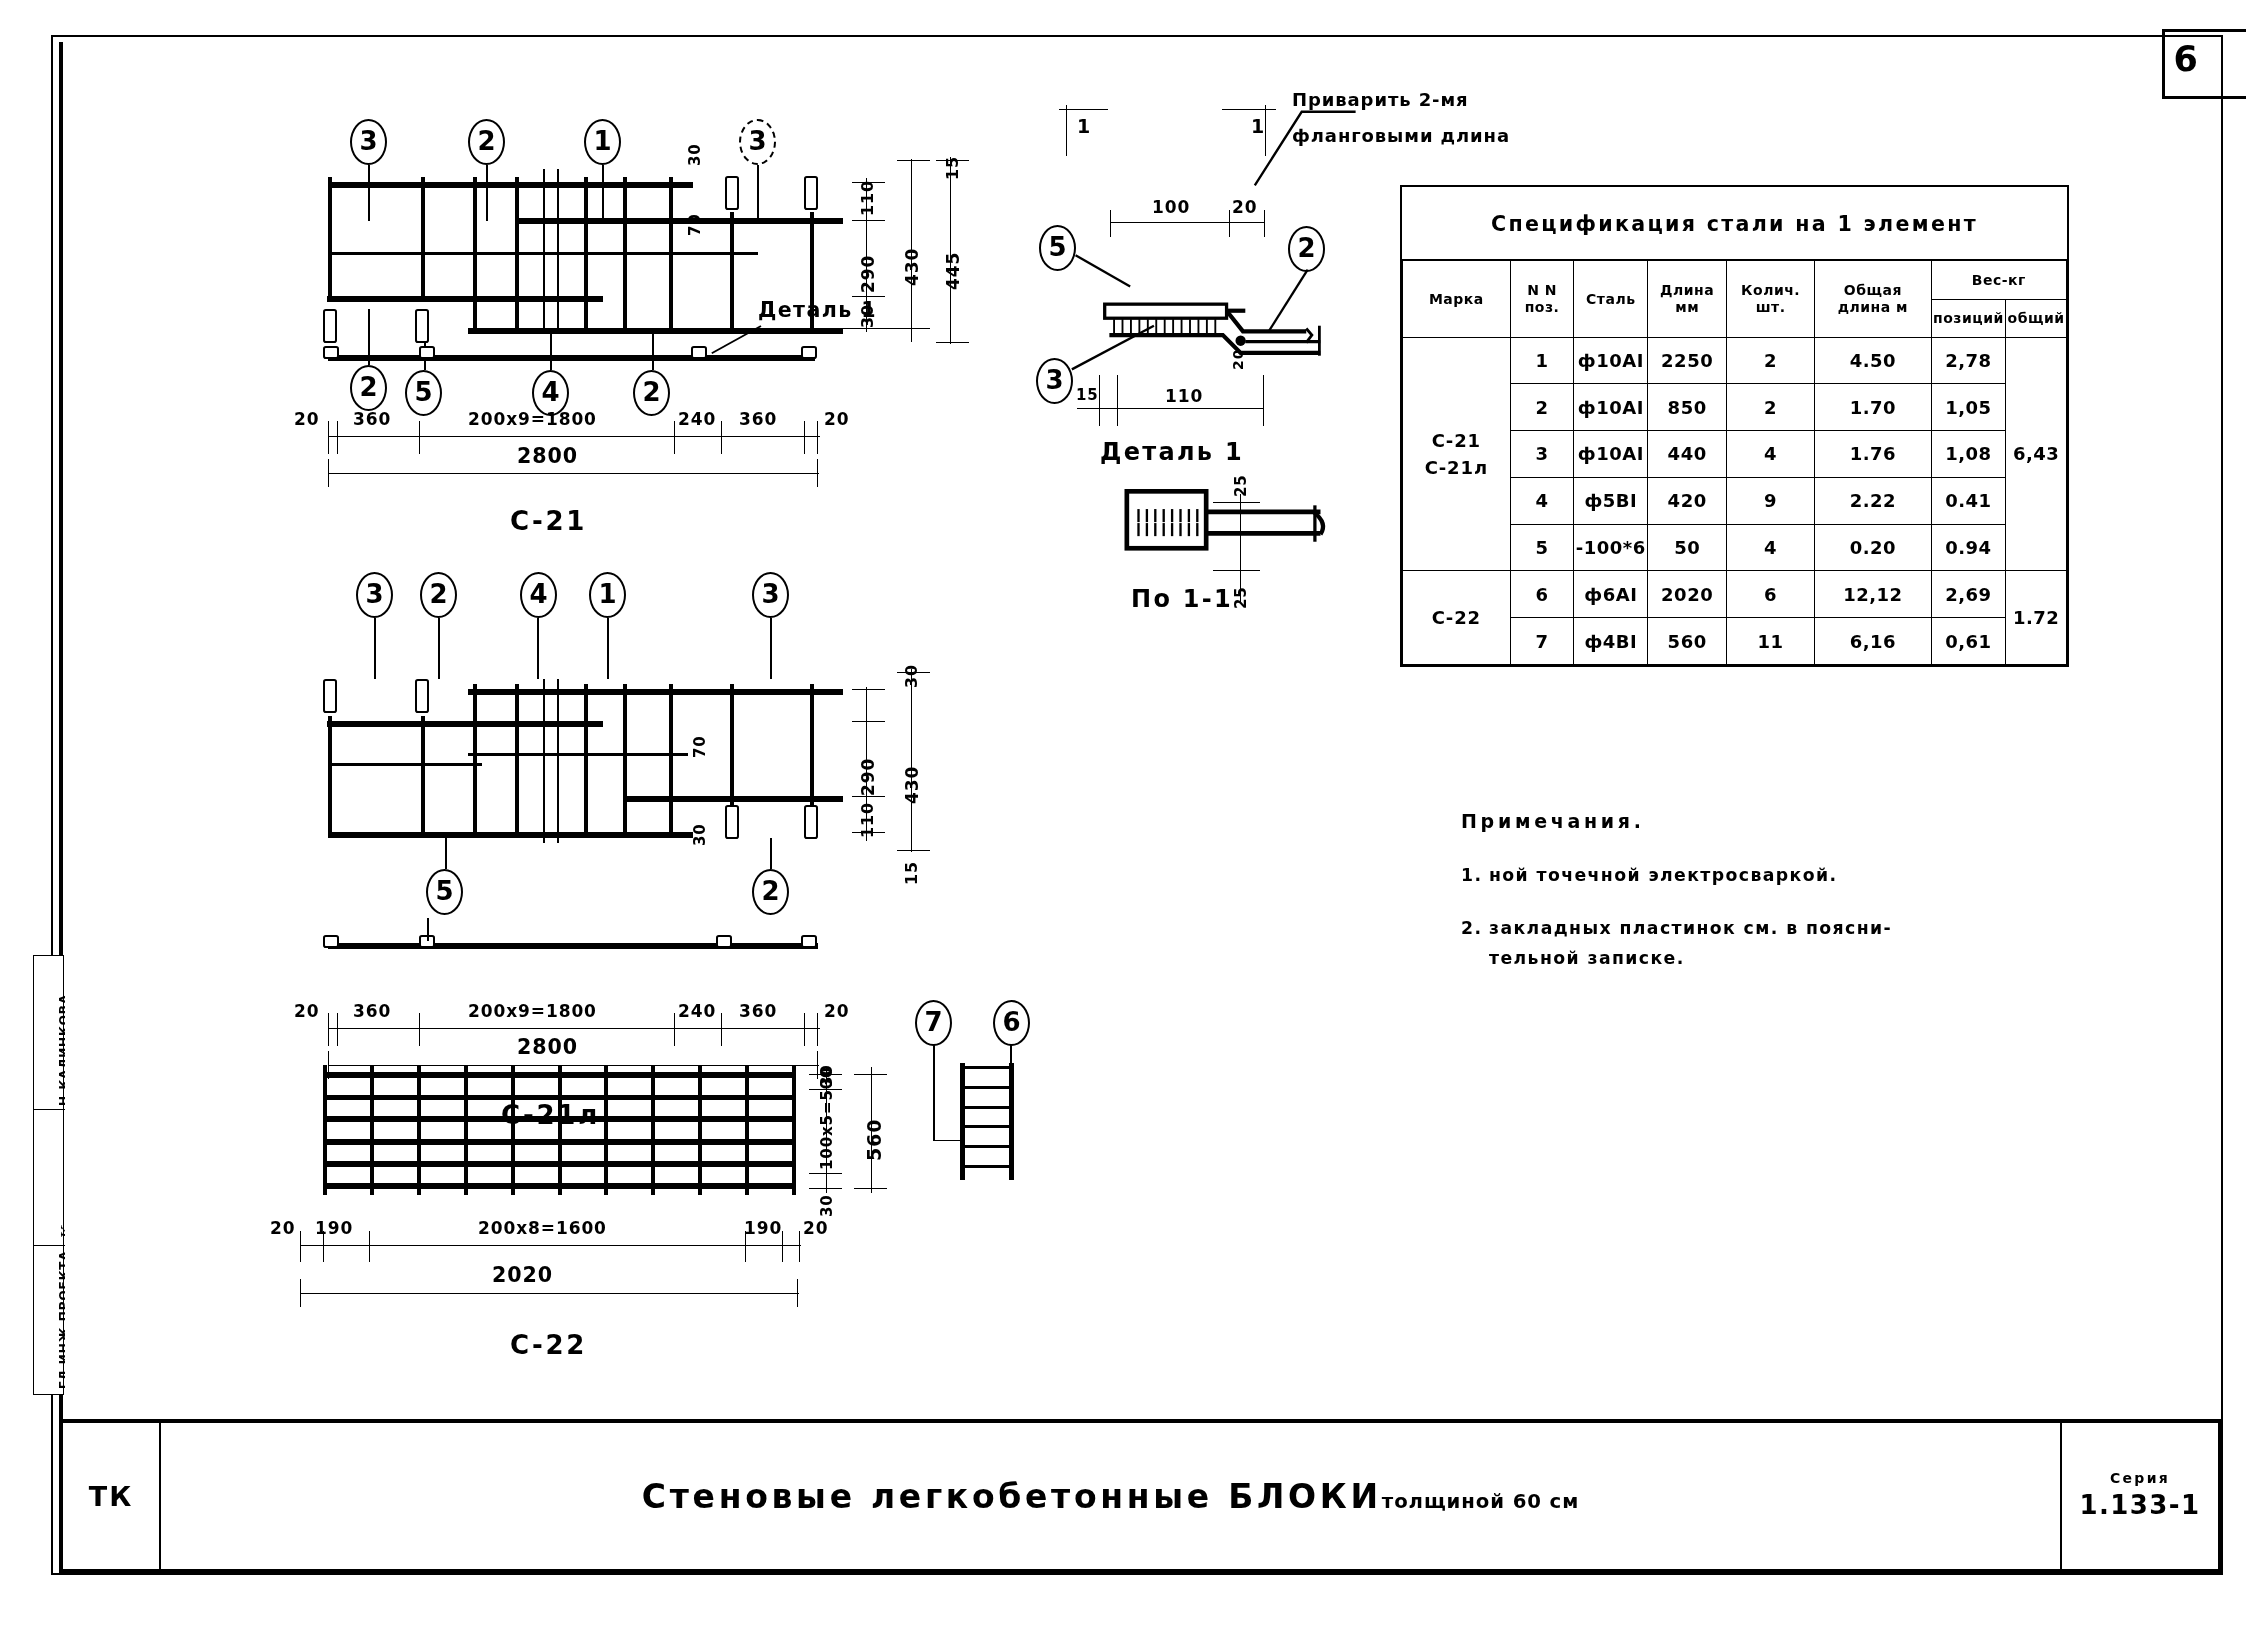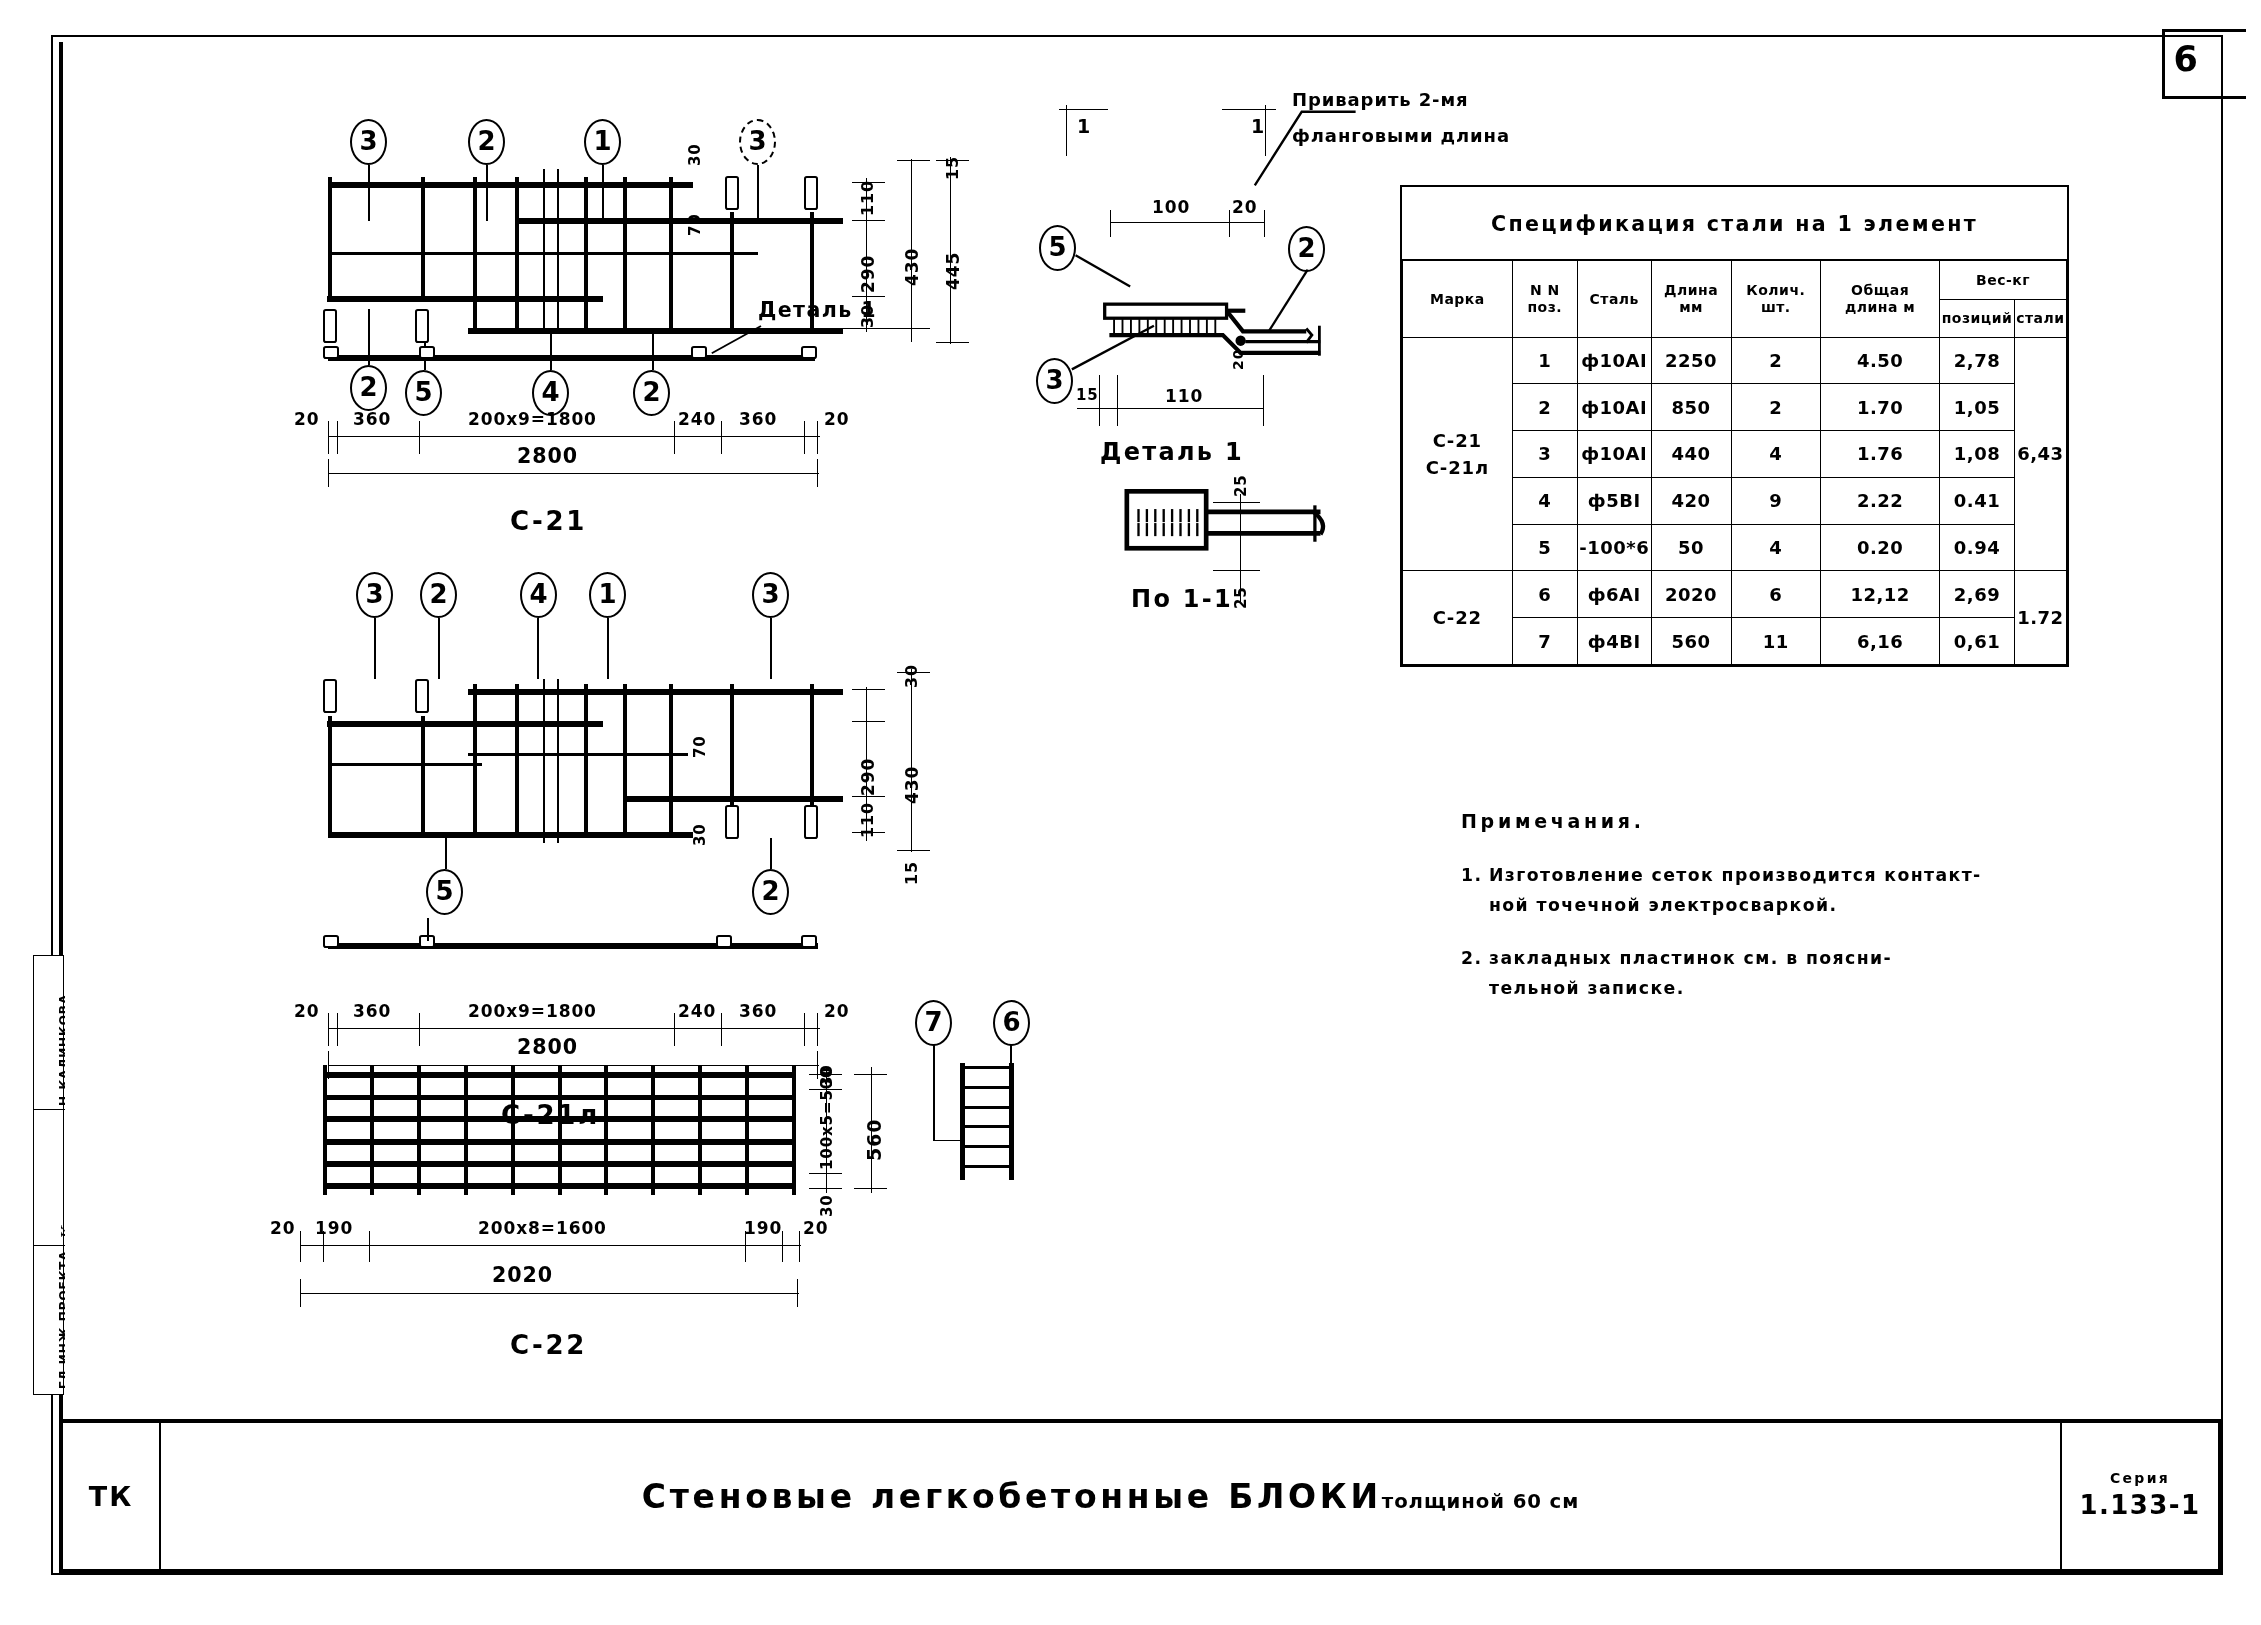--- a/index.html
+++ b/index.html
@@ -508,21 +508,21 @@
       <td class="hdr" rowspan="2">Марка</td>
       <td class="hdr" rowspan="2">N N поз.</td>
       <td class="hdr" rowspan="2">Сталь</td>
       <td class="hdr" rowspan="2">Длина мм</td>
       <td class="hdr" rowspan="2">Колич. шт.</td>
       <td class="hdr" rowspan="2">Общая длина м</td>
       <td class="hdr" colspan="2">Вес-кг</td>
     </tr>
     <tr>
       <td class="hdr">позиций</td>
-      <td class="hdr">стали</td>
+      <td class="hdr">общий</td>
     </tr>
 
     <tr class="thickrow">
       <td class="mark" rowspan="5"><span>С-21 С-21л</span></td>
       <td class="val">1</td>
       <td class="val">ф10АⅠ</td>
       <td class="val">2250</td>
       <td class="val">2</td>
       <td class="val">4.50</td>
       <td class="val">2,78</td>
@@ -582,21 +582,20 @@
   </tbody>
     </table>
 </div>
 
 <div id="notes">
   <div class="notes-title">Примечания.</div>
 
   <div class="note">
     <span class="num">1.</span>
     <span class="body">
-      <div>Изготовление сеток производится контакт-</div>
       <div>ной  точечной электросваркой.</div>
     </span>
   </div>
 
   <div class="note">
     <span class="num">2.</span>
     <span class="body">
       <div>закладных пластинок см. в поясни-</div>
       <div>тельной записке.</div>
     </span>

